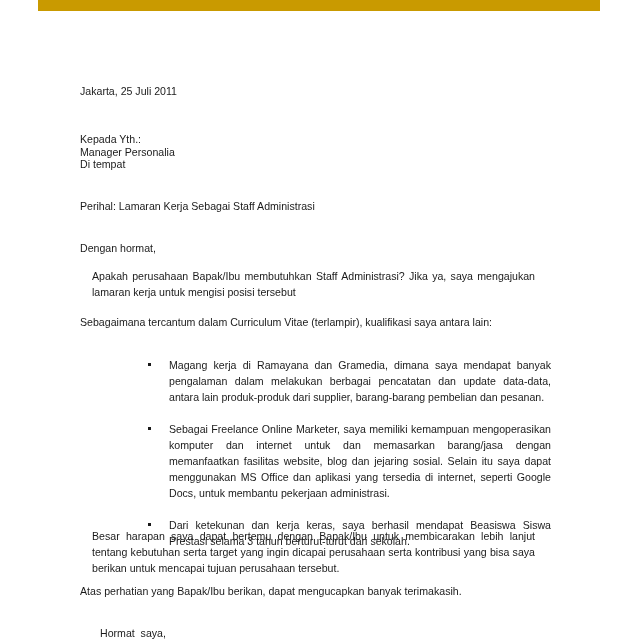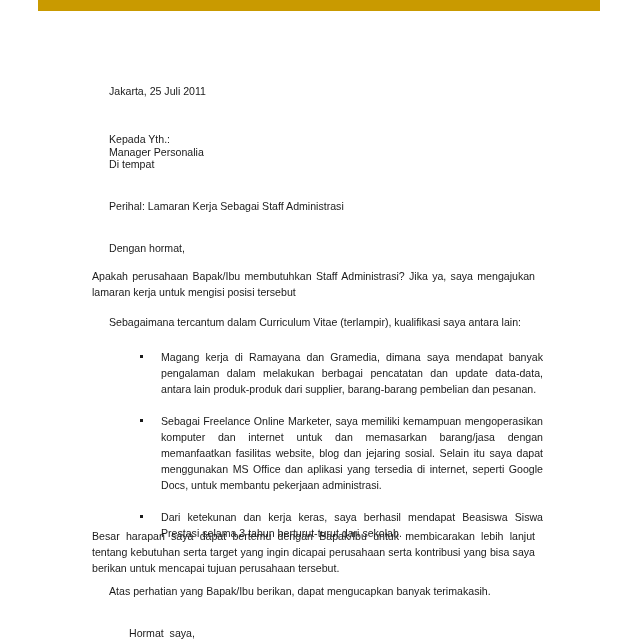--- a/index.html
+++ b/index.html
@@ -1,22 +1,22 @@
 <!DOCTYPE html>
 <html><head>
   <meta charset="utf-8">
   <style>
     html, body { margin: 0; padding: 0; background: #ffffff; }
     body { width: 640px; height: 640px; position: relative; overflow: hidden;
       font-family: "Liberation Sans", "DejaVu Sans", sans-serif; color: #1a1a1a; font-size: 10.6px; }
     .top-bar { position: absolute; left: 38px; top: 0; width: 562px; height: 11px; background: #c99a00; }
-    .line { position: absolute; left: 109px; white-space: nowrap; text-align: center; }
+    .line { position: absolute; left: 80px; white-space: nowrap; text-align: center; }
     .bold { font-weight: normal; }
     .para { position: absolute; left: 92px; width: 443px; line-height: 16px; text-align: justify; }
-    .bullet-list { position: absolute; left: 92px; width: 443px; margin: 8px; padding: 0; list-style: none; }
+    .bullet-list { position: absolute; left: 92px; width: 443px; margin: 16px; padding: 0; list-style: none; }
     .bullet-item { position: relative; padding-left: 61px; line-height: 16px; text-align: justify; }
     .bullet-mark { position: absolute; left: 40px; top: 6px; width: 3px; height: 3px; background: #1a1a1a; }
   </style>
 </head>
 <body>
 
 <div class="top-bar" style="background: rgb(201, 154, 0);"></div>
 
 <div class="line" style="top:85px;">Jakarta, 25 Juli 2011</div>
 

